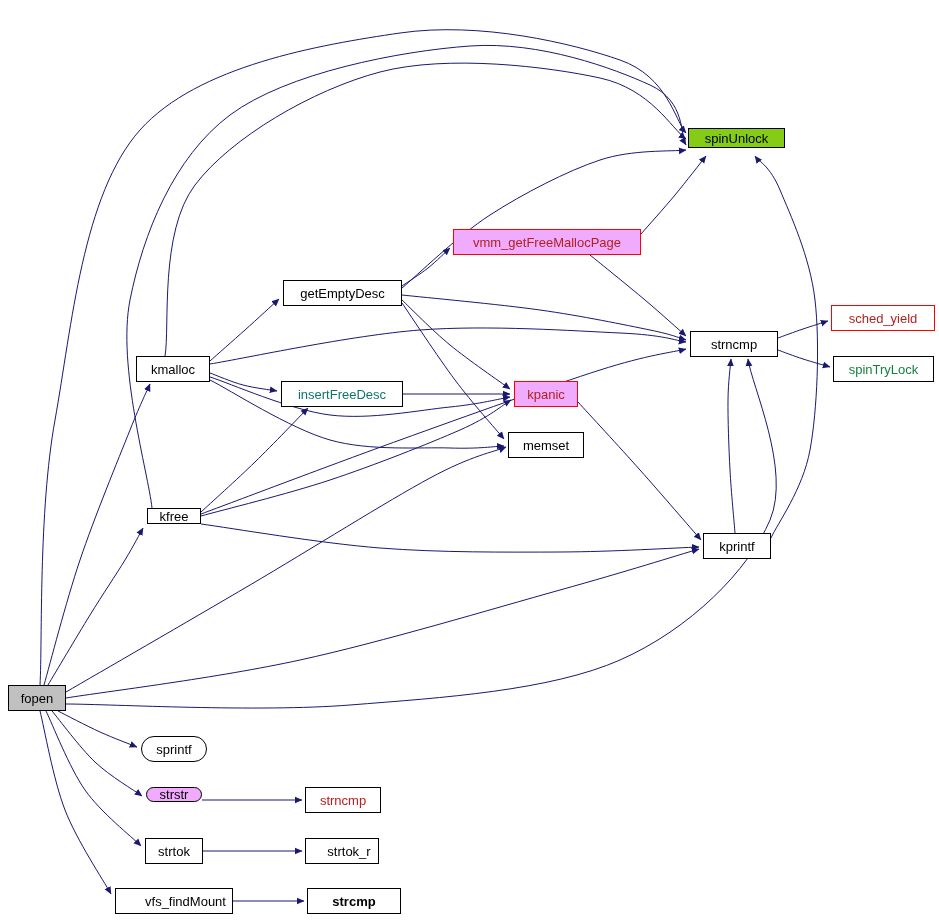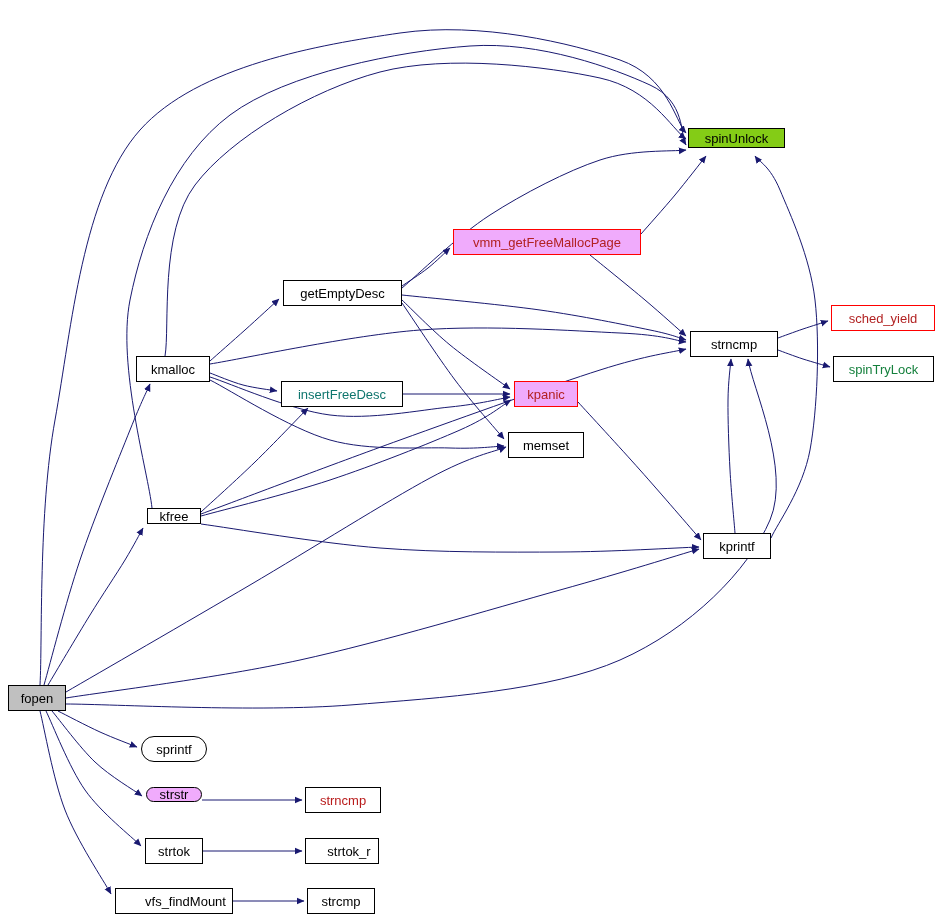--- a/index.html
+++ b/index.html
@@ -96,14 +96,14 @@
     <div class="node" style="left: 690px; top: 331px; width: 88px; height: 26px; background: rgb(255, 255, 255); border-color: rgb(0, 0, 0); color: rgb(0, 0, 0);">strncmp</div>
     <div class="node" style="left: 831px; top: 305px; width: 104px; height: 26px; background: rgb(255, 255, 255); border-color: rgb(255, 0, 0); color: rgb(178, 34, 34);">sched_yield</div>
     <div class="node" style="left: 833px; top: 356px; width: 101px; height: 26px; background: rgb(255, 255, 255); border-color: rgb(0, 0, 0); color: #15803d;">spinTryLock</div>
     <div class="node" style="left: 703px; top: 533px; width: 68px; height: 26px; background: rgb(255, 255, 255); border-color: rgb(0, 0, 0); color: rgb(0, 0, 0);">kprintf</div>
     <div class="node" style="left: 141px; top: 736px; width: 66px; height: 26px; background: rgb(255, 255, 255); border-color: rgb(0, 0, 0); color: rgb(0, 0, 0); border-radius: 13px;">sprintf</div>
     <div class="node" style="left: 146px; top: 787px; width: 56px; height: 15px; background: #f0abfc; border-color: rgb(0, 0, 0); color: rgb(0, 0, 0); border-radius: 10px;">strstr</div>
     <div class="node" style="left: 305px; top: 787px; width: 76px; height: 26px; background: rgb(255, 255, 255); border-color: rgb(0, 0, 0); color: #b91c1c;">strncmp</div>
     <div class="node" style="left: 145px; top: 838px; width: 58px; height: 26px; background: rgb(255, 255, 255); border-color: rgb(0, 0, 0); color: rgb(0, 0, 0);">strtok</div>
     <div class="node" style="left: 305px; top: 838px; width: 74px; height: 26px; background: rgb(255, 255, 255); border-color: rgb(0, 0, 0); color: rgb(0, 0, 0); padding-left: 14px;">strtok_r</div>
     <div class="node" style="left: 115px; top: 888px; width: 118px; height: 26px; background: rgb(255, 255, 255); border-color: rgb(0, 0, 0); color: rgb(0, 0, 0); padding-left: 23px;">vfs_findMount</div>
-    <div class="node" style="left: 307px; top: 888px; width: 68px; height: 26px; background: rgb(255, 255, 255); border-color: rgb(0, 0, 0); color: rgb(0, 0, 0);">strcmp</div>
+    <div class="node" style="left: 307px; top: 888px; width: 94px; height: 26px; background: rgb(255, 255, 255); border-color: rgb(0, 0, 0); color: rgb(0, 0, 0); font-weight: bold;">strcmp</div>
   </div>
 
 </body></html>

